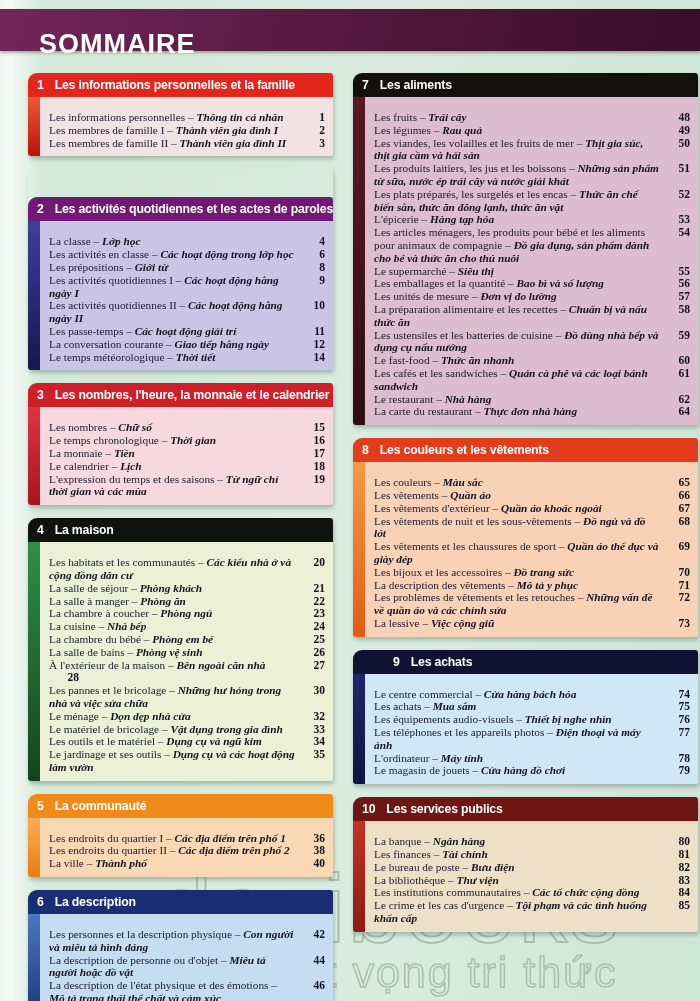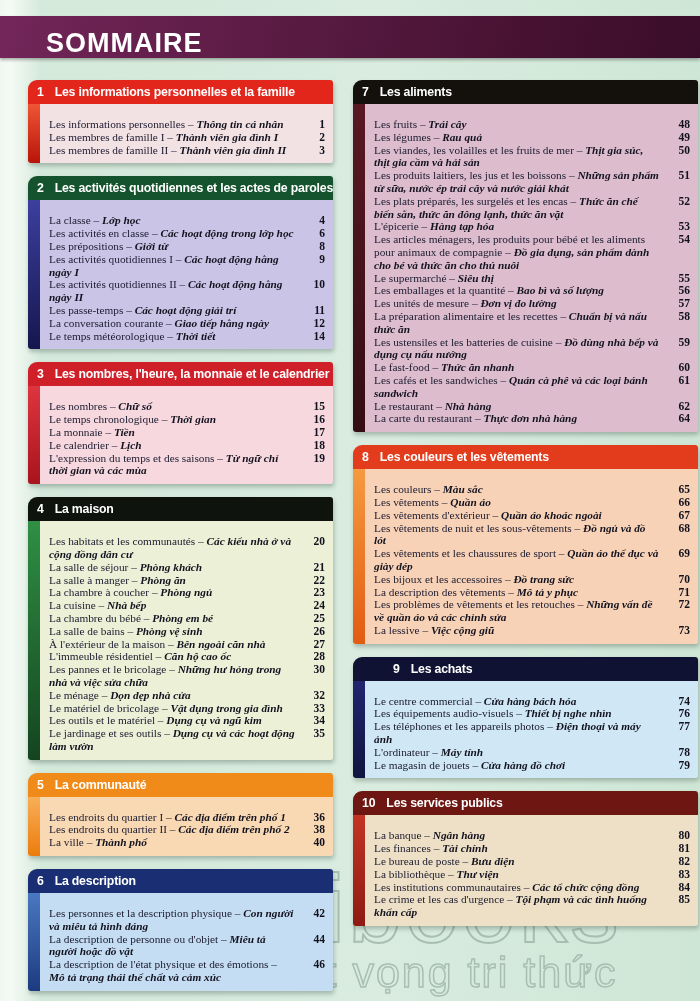--- a/index.html
+++ b/index.html
@@ -8,21 +8,21 @@
     font-family:"Liberation Serif", serif;
     background:linear-gradient(90deg,#f0f7f1 0%,#f5faf5 1.5%,#d4e9da 6%,#d9ecdf 55%,#cee6d5 100%);
   }
   
   .top-bar{
     height:42px;
     background:linear-gradient(105deg,#73265a 0%,#5a1b43 40%,#471232 75%,#3a0d2a 100%);
     box-shadow:0 2px 3px rgba(0,0,0,.3);
   }
   .top-bar h1{
-    margin:16px;padding:12px 0 0 30px;
+    margin:9px;padding:20px 0 0 30px;
     font-family:"Liberation Sans", sans-serif;
     font-size:27px;font-weight:bold;color:#ffffff;letter-spacing:1px;
   }
   
   .toc{
     display:flex;gap:20px;
     padding:22px 2px 0 28px;
     box-sizing:border-box;
     position:relative;z-index:2;
   }
@@ -96,21 +96,21 @@
               <span class="num">2</span>
             </div>
             <div class="item">
               <div class="item-text"><span class="fr">Les membres de famille II</span> <span class="dash">–</span> <span class="vi">Thành viên gia đình II</span></div>
               <span class="num">3</span>
             </div>
           </div>
         </div>
       </section>
       <section class="toc-section">
-        <div class="sec-header" style="background: #14532d;"><span class="sec-num">2</span><span class="sec-title">Les activités quotidiennes et les actes de paroles</span></div>
+        <div class="sec-header" style="background: #701a75; margin-top: 28px;"><span class="sec-num">2</span><span class="sec-title">Les activités quotidiennes et les actes de paroles</span></div>
         <div class="sec-body">
           <div class="sec-bar" style="background: linear-gradient(rgb(60, 63, 158), rgb(21, 22, 78));"></div>
           <div class="sec-items" style="background: rgb(202, 196, 230);">
             <div class="item">
               <div class="item-text"><span class="fr">La classe</span> <span class="dash">–</span> <span class="vi">Lớp học</span></div>
               <span class="num">4</span>
             </div>
             <div class="item">
               <div class="item-text"><span class="fr">Les activités en classe</span> <span class="dash">–</span> <span class="vi">Các hoạt động trong lớp học</span></div>
               <span class="num">6</span>
@@ -201,21 +201,20 @@
             </div>
             <div class="item">
               <div class="item-text"><span class="fr">La salle de bains</span> <span class="dash">–</span> <span class="vi">Phòng vệ sinh</span></div>
               <span class="num">26</span>
             </div>
             <div class="item">
               <div class="item-text"><span class="fr">À l'extérieur de la maison</span> <span class="dash">–</span> <span class="vi">Bên ngoài căn nhà</span></div>
               <span class="num">27</span>
             </div>
             <div class="item">
-              <div class="item-text"><span class="fr">L'immeuble résidentiel</span> <span class="dash">–</span> <span class="vi">Căn hộ cao ốc</span></div>
               <span class="num">28</span>
             </div>
             <div class="item">
               <div class="item-text"><span class="fr">Les pannes et le bricolage</span> <span class="dash">–</span> <span class="vi">Những hư hỏng trong nhà và việc sửa chữa</span></div>
               <span class="num">30</span>
             </div>
             <div class="item">
               <div class="item-text"><span class="fr">Le ménage</span> <span class="dash">–</span> <span class="vi">Dọn dẹp nhà cửa</span></div>
               <span class="num">32</span>
             </div>
@@ -393,20 +392,24 @@
         </div>
       </section>
       <section class="toc-section">
         <div class="sec-header" style="background: rgb(15, 18, 51); padding-left: 40px;"><span class="sec-num">9</span><span class="sec-title">Les achats</span></div>
         <div class="sec-body">
           <div class="sec-bar" style="background: linear-gradient(rgb(32, 37, 110), rgb(16, 20, 64));"></div>
           <div class="sec-items" style="background: rgb(208, 231, 246);">
             <div class="item">
               <div class="item-text"><span class="fr">Le centre commercial</span> <span class="dash">–</span> <span class="vi">Cửa hàng bách hóa</span></div>
               <span class="num">74</span>
+            </div>
+            <div class="item">
+              <div class="item-text"><span class="fr">Les achats</span> <span class="dash">–</span> <span class="vi">Mua sắm</span></div>
+              <span class="num">75</span>
             </div>
             <div class="item">
               <div class="item-text"><span class="fr">Les équipements audio-visuels</span> <span class="dash">–</span> <span class="vi">Thiết bị nghe nhìn</span></div>
               <span class="num">76</span>
             </div>
             <div class="item">
               <div class="item-text"><span class="fr">Les téléphones et les appareils photos</span> <span class="dash">–</span> <span class="vi">Điện thoại và máy ảnh</span></div>
               <span class="num">77</span>
             </div>
             <div class="item">

